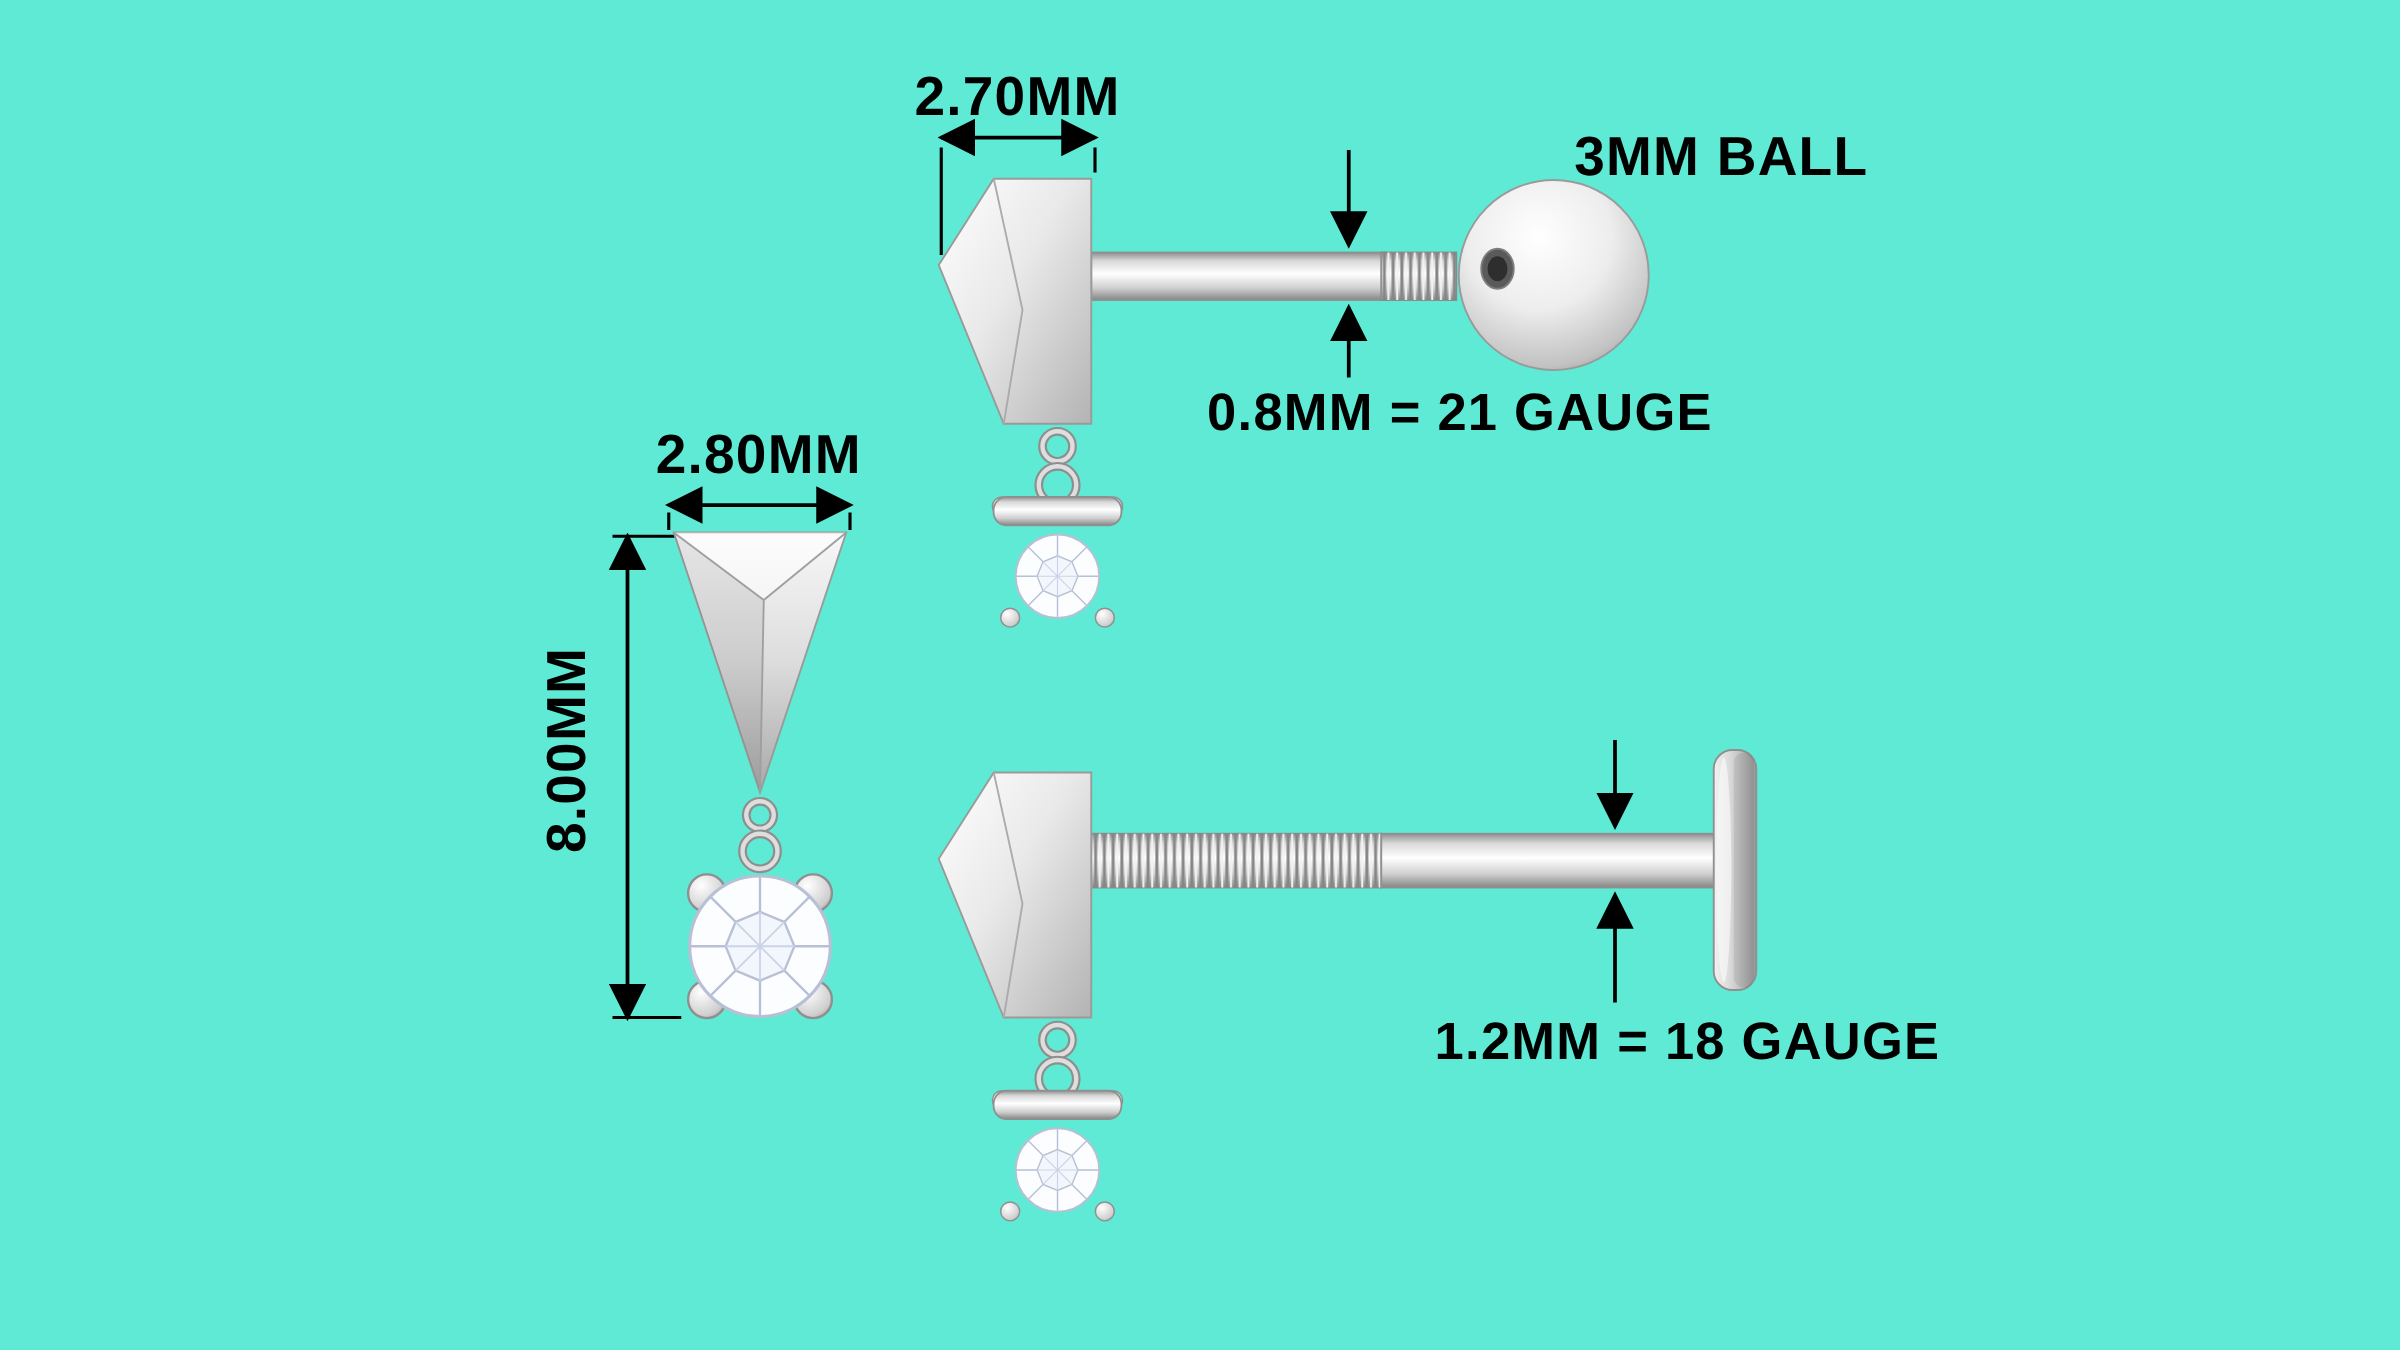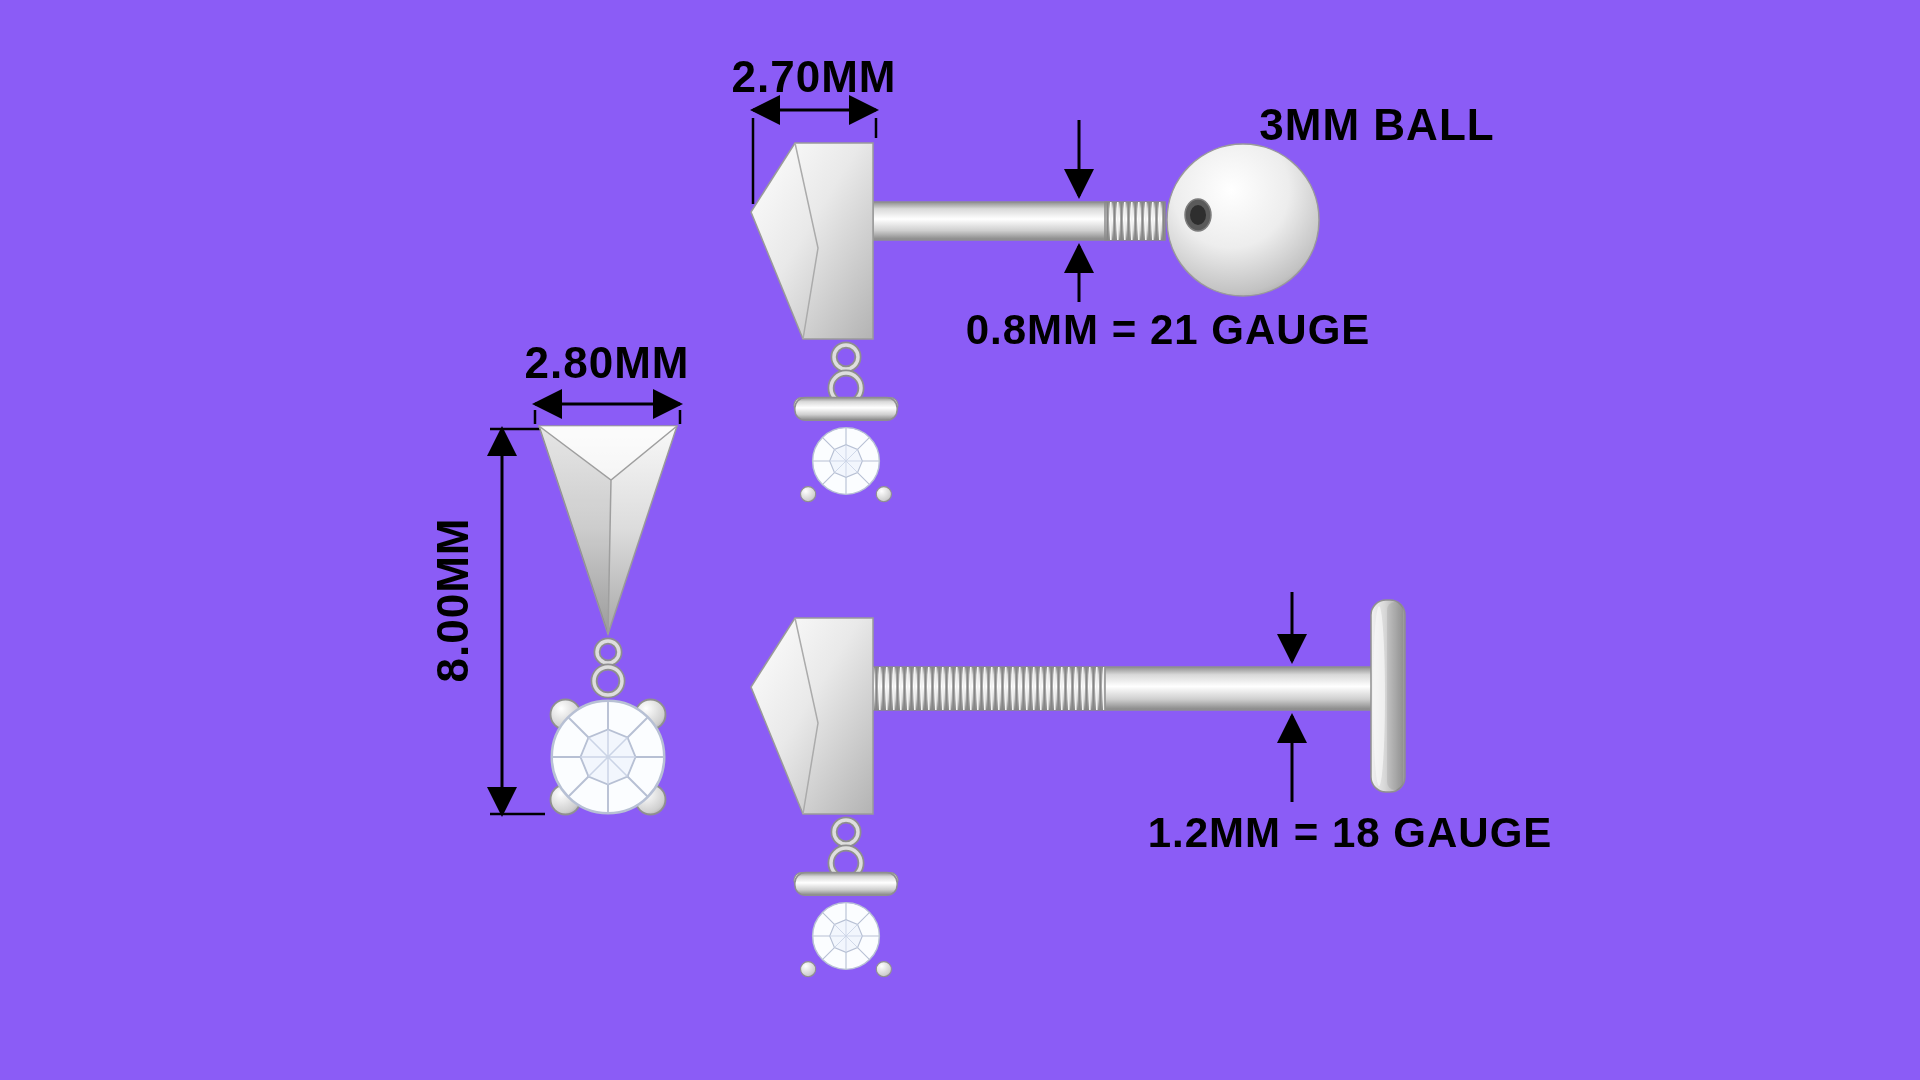--- a/index.html
+++ b/index.html
@@ -1,19 +1,19 @@
 <!DOCTYPE html>
 <html><head>
 <meta charset="utf-8">
 <style>
   html,body { margin:0; padding:0; background:#ffffff; }
   .canvas {
     position:relative;
     width:1920px; height:1080px;
-    background:#8b5cf6;
+    background:#5eead4;
     overflow:hidden;
     font-family:"Liberation Sans", sans-serif;
   }
   svg text {
     font-family:"Liberation Sans", sans-serif;
     font-weight:600;
     fill:#000000;
   }
   .dim-text   { font-size:44px; letter-spacing:1px; }
   .gauge-text { font-size:42px; letter-spacing:1px; }

